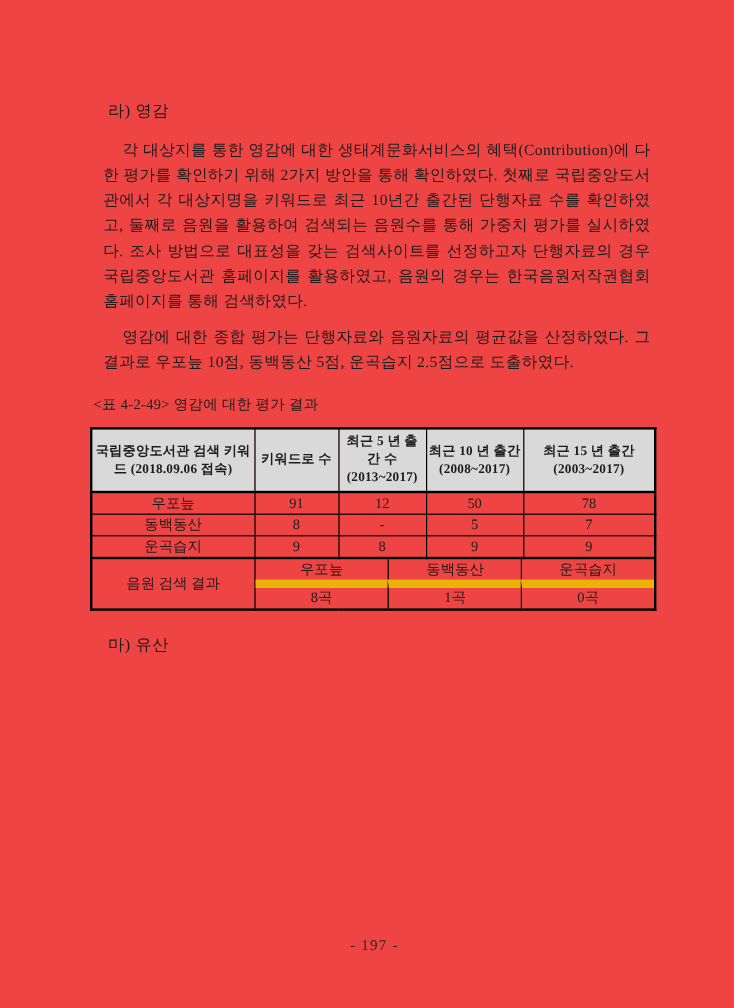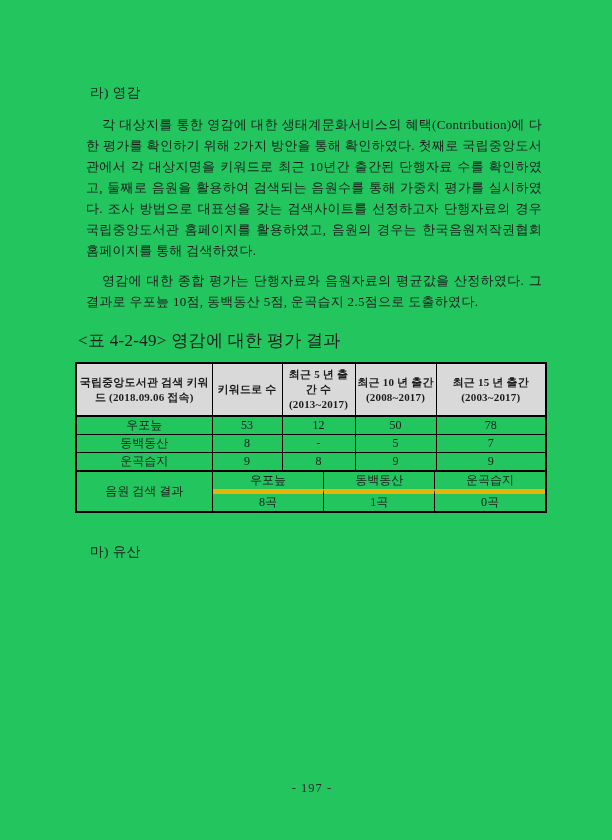--- a/index.html
+++ b/index.html
@@ -1,19 +1,19 @@
 <!DOCTYPE html>
 <html><head>
 <meta charset="utf-8">
 <style>
   * { margin:0; padding:0; box-sizing:border-box; }
   html,body { background:#888; }
   .page {
     width:612px; height:840px;
-    background:#22c55e;
+    background:#ef4444;
     position:relative;
     margin:0 auto;
     font-family:"Liberation Serif","DejaVu Serif",serif;
     color:#1c1c1c;
     overflow:hidden;
   }
   .content {
     position:absolute;
     left:86px; right:70px; top:84px;
   }
@@ -27,21 +27,21 @@
     font-size:13px;
     line-height:21px;
     text-align:justify;
     text-indent:16px;
     word-break:break-all;
     margin:0 0 9px 0;
     letter-spacing:0.3px;
     font-family:Liberation Serif, serif;
   }
   .table-caption {
-    font-size:17px;
+    font-size:12px;
     margin:17px 0 10px -8px;
     letter-spacing:0.3px;
   }
   table.results-table {
     border-collapse:collapse;
     table-layout:fixed;
     width:470px;
     margin-left:-11px;
     border:2px solid #000;
   }
@@ -70,22 +70,22 @@
     display:grid;
     grid-template-columns:1fr 1fr 1fr;
   }
   .music-grid .mcell {
     text-align:center;
     font-size:12px;
     line-height:17px;
     border-left:1px solid #000;
   }
   .music-grid .mcell.first-col { border-left:none; }
-  .music-grid .mcell.count-row { border-top:5px solid #eab308; }
-  .heritage-block { margin-top:30px; }
+  .music-grid .mcell.count-row { border-top:7px solid #eab308; }
+  .heritage-block { margin-top:20px; }
   .page-number {
     position:absolute;
     bottom:44px; left:12px; right:0;
     text-align:center;
     font-size:12.5px;
     letter-spacing:1px;
     color:#2a2a2a;
   }
 </style>
 </head>
@@ -114,21 +114,21 @@
           <th>국립중앙도서관 검색 키워드 (2018.09.06 접속)</th>
           <th>키워드로 수</th>
           <th>최근 5 년 출간 수 (2013~2017)</th>
           <th>최근 10 년 출간 (2008~2017)</th>
           <th>최근 15 년 출간 (2003~2017)</th>
         </tr>
       </thead>
       <tbody>
         <tr>
           <td>우포늪</td>
-          <td>53</td>
+          <td>91</td>
           <td>12</td>
           <td>50</td>
           <td>78</td>
         </tr>
         <tr>
           <td>동백동산</td>
           <td>8</td>
           <td>-</td>
           <td>5</td>
           <td>7</td>

